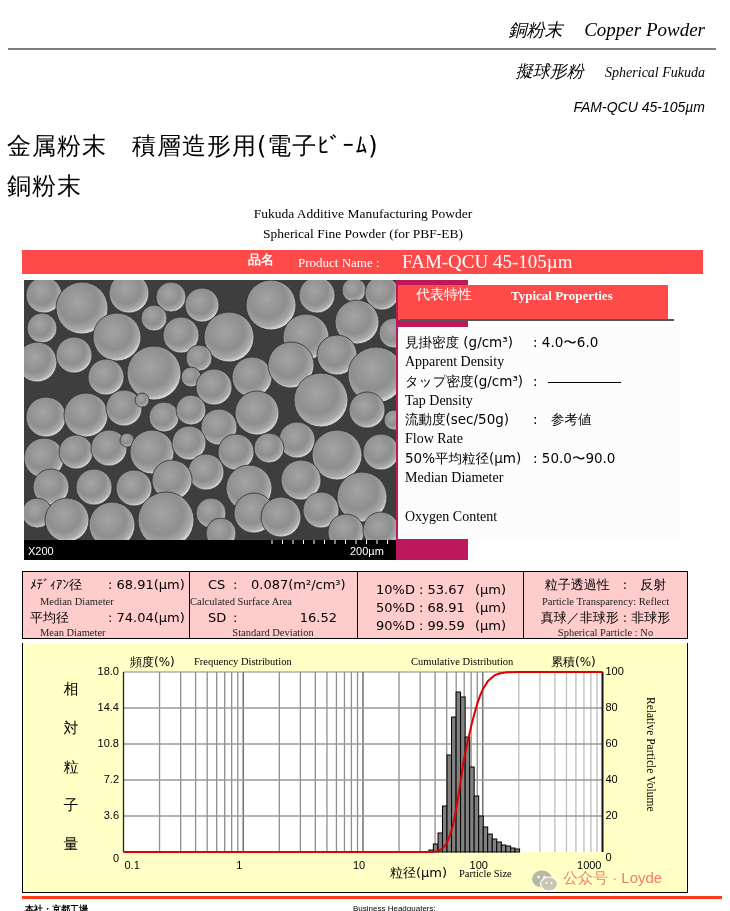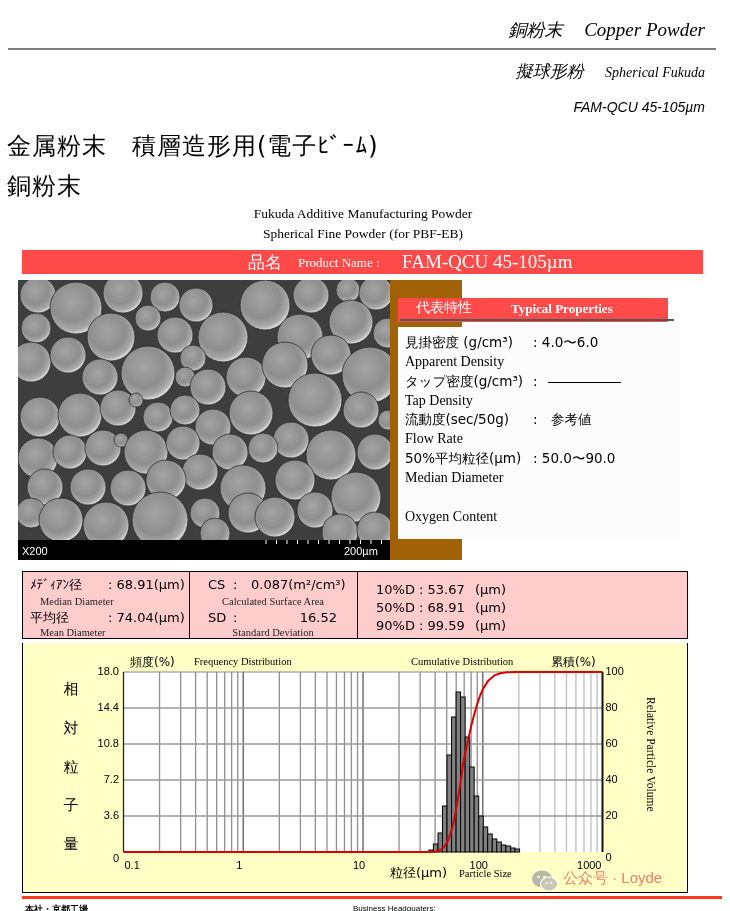--- a/index.html
+++ b/index.html
@@ -7,21 +7,21 @@
 html,body{width:730px;height:911px;overflow:hidden;background:#fff}
 body{position:relative;font-family:"DejaVu Sans",sans-serif;color:#000}
 .abs{position:absolute;white-space:nowrap}
 .serif{font-family:"Liberation Serif","DejaVu Serif",serif}
 .sans{font-family:"Liberation Sans","DejaVu Sans",sans-serif}
 .it{font-style:italic}
 .hdr-rule{left:8px;top:48px;width:708px;height:2px;background:#808080}
 .title{left:7px;width:724px;text-align:left;font-size:24px;letter-spacing:1px}
 .sub{left:0;width:726px;text-align:center;font-size:13.5px;font-weight:normal}
 .band{left:22px;top:250px;width:681px;height:24px;background:var(--red);color:#fff}
-.props-head{left:398px;top:298px;width:270px;height:24px;background:var(--red);color:#fff}
+.props-head{left:398px;top:285px;width:270px;height:35px;background:var(--red);color:#fff}
 .props-rule{left:400px;top:319px;width:274px;height:2px;background:#555}
 .props{left:398px;top:327px;width:282px;height:212px;background:#fcfcfc}
 .prow{position:absolute;left:7px;height:19px;line-height:19px;font-size:13.5px;white-space:nowrap}
 .prow .lbl{display:inline-block;width:128px}
 .pen{position:absolute;left:7px;height:19px;line-height:19px;font-size:14px;white-space:nowrap}
 .stats{left:22px;top:571px;width:666px;height:68px;border:1.5px solid #000;background:var(--pink)}
 .cell{position:absolute;top:0;height:100%}
 .cell+.cell{border-left:1.5px solid #000}
 .ln{position:absolute;white-space:nowrap;font-size:13px;line-height:16px}
 .en{font-family:"Liberation Serif","DejaVu Serif",serif;font-size:10.5px;line-height:12px;color:#222}
@@ -43,26 +43,26 @@
   <span class="serif" style="margin-left:16px;font-size:14px">Spherical Fukuda</span>
 </div>
 <div class="abs it sans" style="right:25px;top:99px;font-size:14px">FAM-QCU 45-105µm</div>
 
 <div class="abs title" style="top:130px">金属粉末　積層造形用(電子ﾋﾞｰﾑ)</div>
 <div class="abs title" style="top:170px">銅粉末</div>
 <div class="abs sub serif" style="top:206px">Fukuda Additive Manufacturing Powder</div>
 <div class="abs sub serif" style="top:226px">Spherical Fine Powder (for PBF-EB)</div>
 
 <div class="abs band">
-  <span class="abs" style="left:226px;top:1px;font-size:17px;font-weight:normal">品名</span>
+  <span class="abs" style="left:226px;top:1px;font-size:13px;font-weight:bold">品名</span>
   <span class="abs serif" style="left:276px;top:5px;font-size:13px">Product Name :</span>
   <span class="abs serif" style="left:380px;top:1px;font-size:19px">FAM-QCU 45-105µm</span>
 </div>
 
-<div class="abs" style="left:18px;top:280px;width:444px;height:280px;overflow:hidden;background:#a16207">
+<div class="abs" style="left:24px;top:280px;width:444px;height:280px;overflow:hidden;background:#be185d">
   <svg width="372" height="280" viewBox="0 0 372 280">
     <defs>
       <radialGradient id="pg" cx="42%" cy="38%" r="62%">
         <stop offset="0" stop-color="#a4a4a4"></stop>
         <stop offset="0.62" stop-color="#8e8e8e"></stop>
         <stop offset="0.88" stop-color="#a9a9a9"></stop>
         <stop offset="1" stop-color="#d9d9d9"></stop>
       </radialGradient>
     </defs>
     <rect width="372" height="280" fill="#3e3e3e"></rect>
@@ -175,33 +175,39 @@
     <span class="ln" style="left:85px;top:5px">: 68.91(µm)</span>
     <span class="ln en" style="left:17px;top:24px">Median Diameter</span>
     <span class="ln" style="left:7px;top:38px">平均径</span>
     <span class="ln" style="left:85px;top:38px">: 74.04(µm)</span>
     <span class="ln en" style="left:17px;top:55px">Mean Diameter</span>
   </div>
   <div class="cell" style="left:166px;width:168px">
     <span class="ln" style="left:18px;top:5px">CS</span>
     <span class="ln" style="left:43px;top:5px">:</span>
     <span class="ln" style="left:61px;top:5px">0.087(m²/cm³)</span>
-    <span class="ln en" style="left:0;width:166px;text-align:center;top:24px">Calculated Surface Area</span>
+    <span class="ln en" style="left:0;width:166px;text-align:left;top:24px">Calculated Surface Area</span>
     <span class="ln" style="left:18px;top:38px">SD</span>
     <span class="ln" style="left:43px;top:38px">:</span>
     <span class="ln" style="right:20px;top:38px">16.52</span>
     <span class="ln en" style="left:0;width:166px;text-align:center;top:55px">Standard Deviation</span>
   </div>
   <div class="cell" style="left:334px;width:166px">
     <span class="ln" style="left:18px;top:10px">10%D : 53.67</span>
     <span class="ln" style="left:117px;top:10px">(µm)</span>
     <span class="ln" style="left:18px;top:28px">50%D : 68.91</span>
     <span class="ln" style="left:117px;top:28px">(µm)</span>
     <span class="ln" style="left:18px;top:46px">90%D : 99.59</span>
     <span class="ln" style="left:117px;top:46px">(µm)</span>
+  </div>
+  <div class="cell" style="left:500px;width:163px">
+    <span class="ln" style="left:0;width:163px;text-align:center;top:5px">粒子透過性　:　反射</span>
+    <span class="ln en" style="left:0;width:163px;text-align:center;top:24px">Particle Transparency: Reflect</span>
+    <span class="ln" style="left:0;width:163px;text-align:center;top:38px">真球／非球形 : 非球形</span>
+    <span class="ln en" style="left:0;width:163px;text-align:center;top:55px">Spherical Particle : No</span>
   </div>
 </div>
 
 <div class="abs chartbox">
   <svg id="chart-svg" width="666" height="250" style="position:absolute;left:-1.5px;top:0">
       <rect x="101.5" y="29" width="479" height="180" fill="#fff"></rect>
       <line x1="137.54834198076176" y1="29" x2="137.54834198076176" y2="209" stroke="#8e8e8e" stroke-width="1.3"></line>
       <line x1="158.6352702526796" y1="29" x2="158.6352702526796" y2="209" stroke="#8e8e8e" stroke-width="1.3"></line>
       <line x1="173.5966839615235" y1="29" x2="173.5966839615235" y2="209" stroke="#8e8e8e" stroke-width="1.3"></line>
       <line x1="185.20165801923824" y1="29" x2="185.20165801923824" y2="209" stroke="#8e8e8e" stroke-width="1.3"></line>

